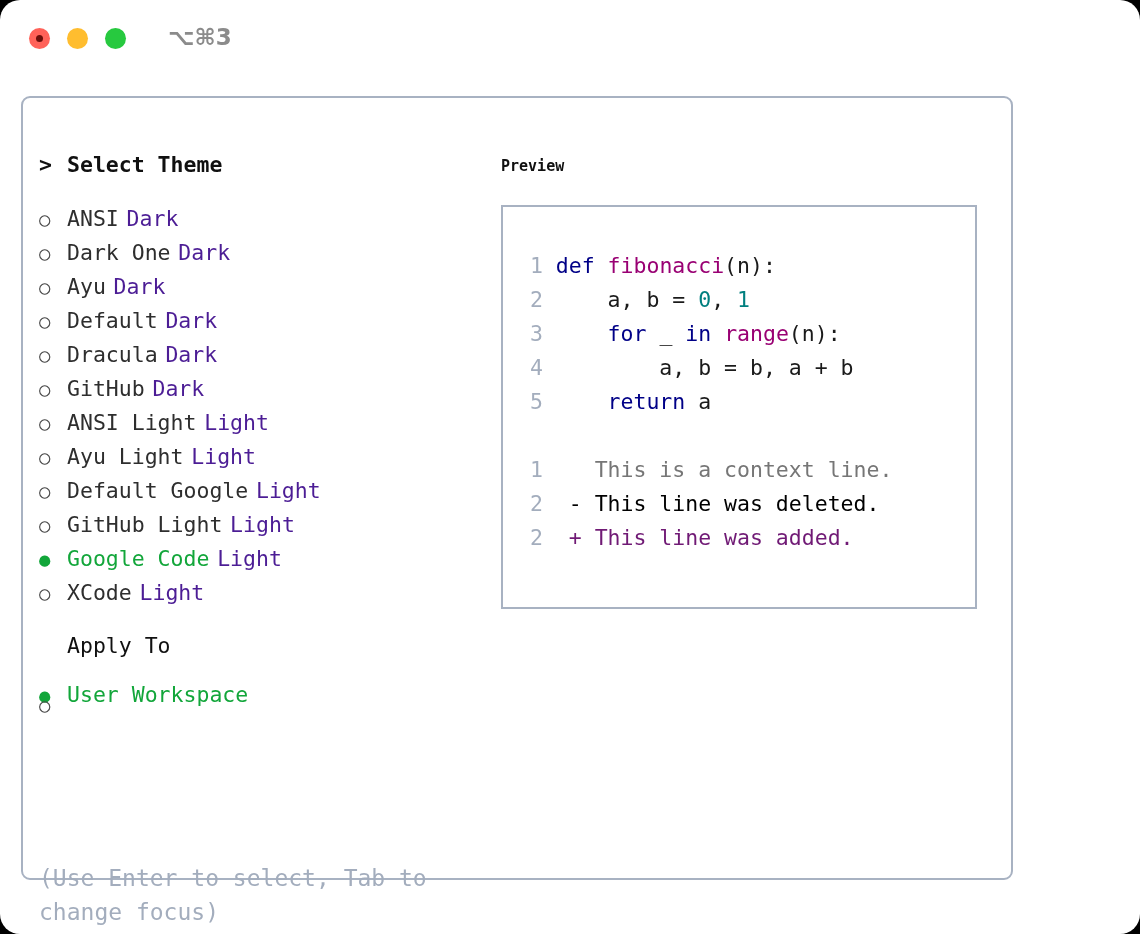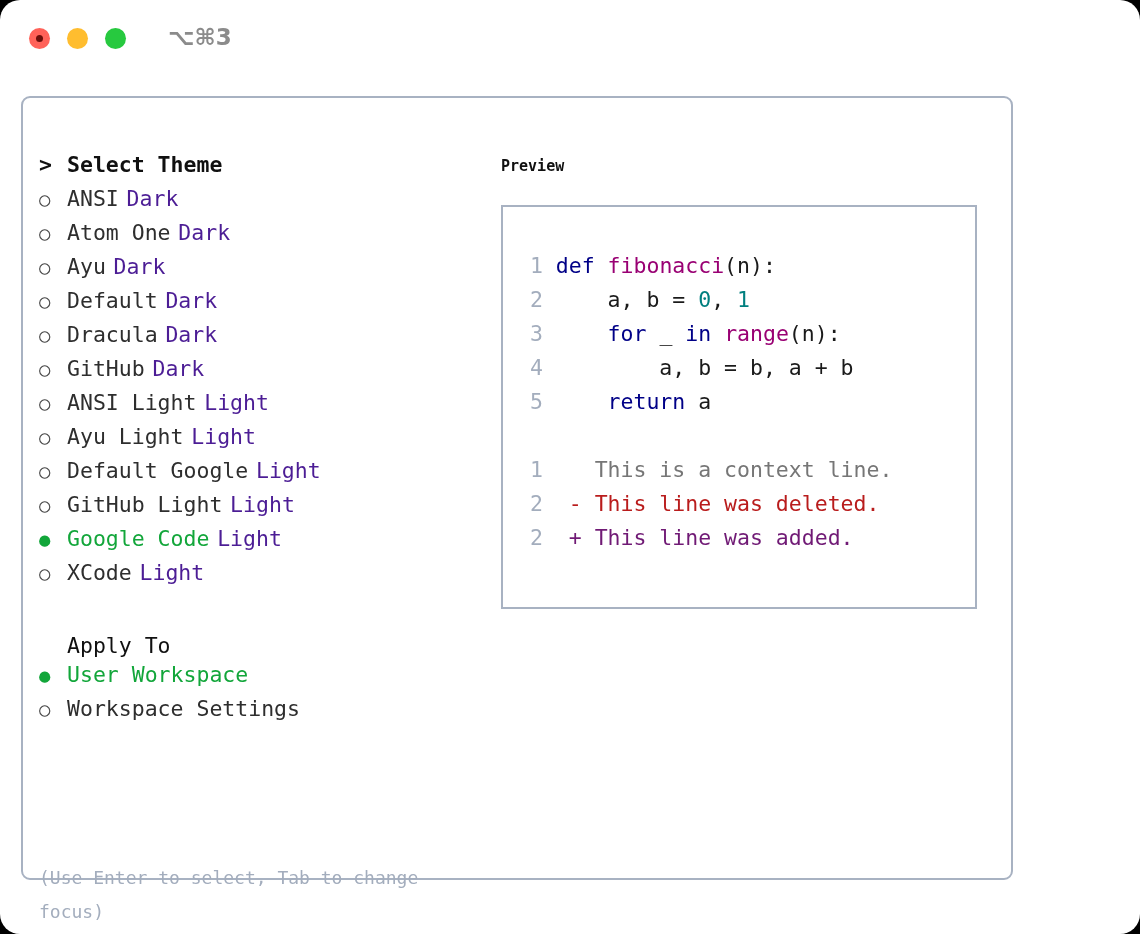--- a/index.html
+++ b/index.html
@@ -105,42 +105,42 @@
     white-space: nowrap;
   }
   .bullet {
     width: 28px;
     flex: 0 0 28px;
     font-size: 19px;
     line-height: 1;
     color: #4a4a4a;
   }
   .bullet.selected { color: #12a63a; }
-  .opt-label { color: #2e2e2e; }
+  .opt-label { color: #2e2e2e; margin-top: 20px; }
   .opt-row.selected .opt-label { color: #12a63a; }
   .opt-tag {
     color: #4c1d95;
     margin-left: 0.6ch;
   }
   .section-title {
     display: flex;
     align-items: center;
     height: 34px;
     font-size: 21.5px;
     font-weight: normal;
     color: #101010;
   }
   .section-title .bullet { visibility: hidden; }
   .spacer-row { height: 34px; }
   #hint {
     position: absolute;
     left: 16px;
     top: 763px;
     width: 410px;
-    font-size: 18px;
+    font-size: 23px;
     line-height: 34px;
     color: #a3adbd;
   }
 
   
   #right-col {
     position: absolute;
     left: 478px;
     top: 54px;
     width: 500px;
@@ -181,21 +181,21 @@
   .ltext { padding-left: 1ch; }
 
   
   .tok-kw   { color: #000087; }
   .tok-fn   { color: #990073; }
   .tok-num  { color: #007f7f; }
   .tok-pl   { color: #1a1a1a; }
 
   
   .diff-ctx { color: #767676; }
-  .diff-del { color: #b91c1c; }
+  .diff-del { color: #000000; }
   .diff-add { color: #701a75; }
   .diff-blank { height: 34px; }
 </style>
 </head>
 <body>
 
 <div id="window">
 
   <div id="titlebar">
     <div class="traffic" id="tl-close"></div>
@@ -215,21 +215,21 @@
       </div>
 
       <div id="theme-list">
           <div class="opt-row">
             <span class="bullet">○</span>
             <span class="opt-label">ANSI</span>
             <span class="opt-tag">Dark</span>
           </div>
           <div class="opt-row">
             <span class="bullet">○</span>
-            <span class="opt-label">Atom One</span>
+            <span class="opt-label">Dark One</span>
             <span class="opt-tag">Dark</span>
           </div>
           <div class="opt-row">
             <span class="bullet">○</span>
             <span class="opt-label">Ayu</span>
             <span class="opt-tag">Dark</span>
           </div>
           <div class="opt-row">
             <span class="bullet">○</span>
             <span class="opt-label">Default</span>
@@ -284,21 +284,20 @@
         <span>Apply To</span>
       </div>
 
       <div id="apply-list">
           <div class="opt-row selected">
             <span class="bullet selected">●</span>
             <span class="opt-label">User Workspace</span>
           </div>
           <div class="opt-row">
             <span class="bullet">○</span>
-            <span class="opt-label">Workspace Settings</span>
           </div>
         </div>
     </div>
 
     <div id="hint">(Use Enter to select, Tab to change focus)</div>
 
     <div id="right-col">
       <div id="preview-title">Preview</div>
     </div>
 

